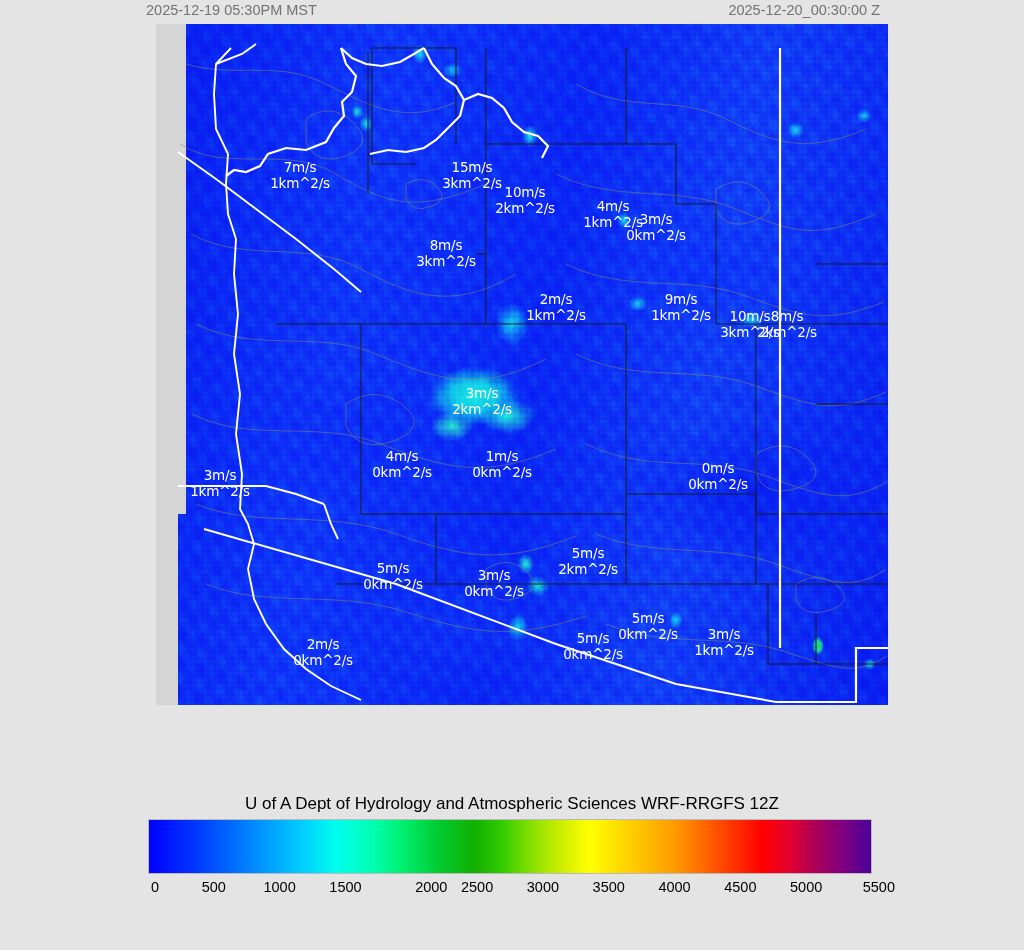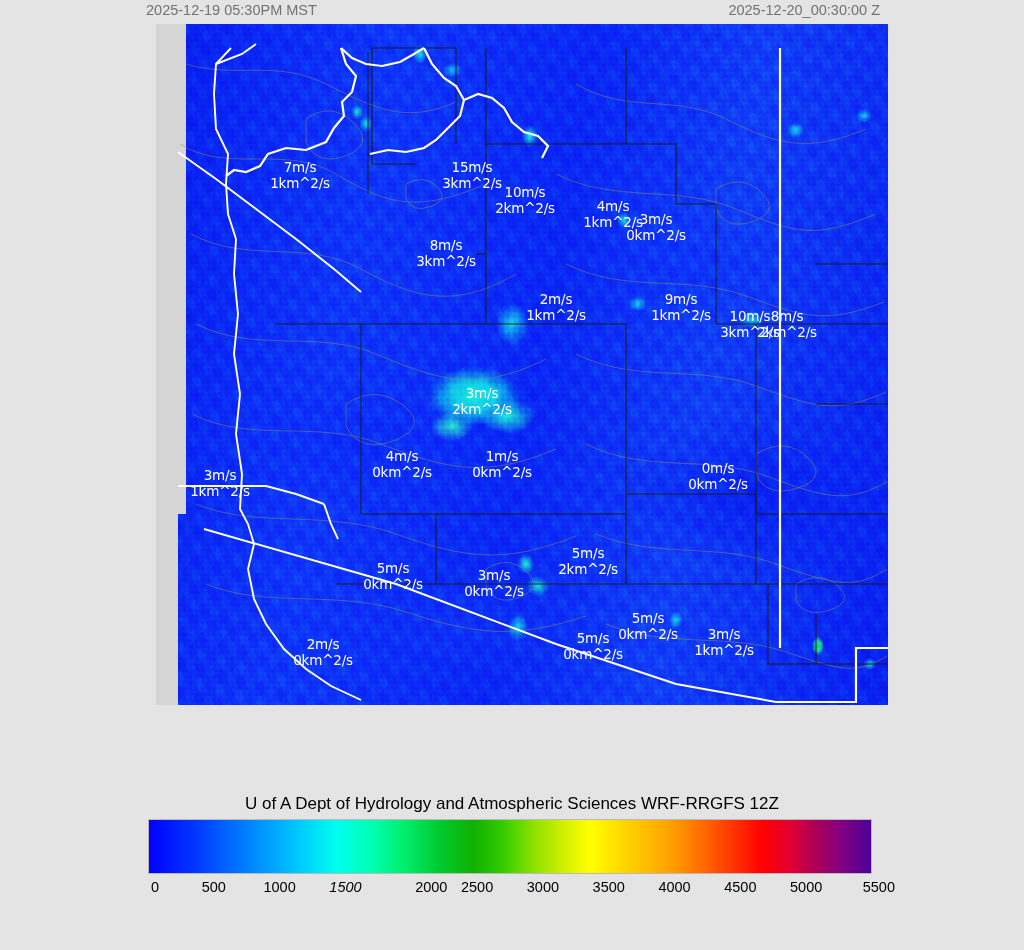--- a/index.html
+++ b/index.html
@@ -257,21 +257,21 @@
 </div>
 
 <div id="subtitle">U of A Dept of Hydrology and Atmospheric Sciences WRF-RRGFS 12Z</div>
 
 <div id="colorbar-wrap">
   <div id="colorbar"></div>
   <div id="ticks">
       <div class="tick" style="transform: translateX(0px); left: 3px;">0</div>
       <div class="tick" style="left: 65.8182px;">500</div>
       <div class="tick" style="left: 131.636px;">1000</div>
-      <div class="tick" style="left: 197.455px; font-style: italic;">1500</div>
+      <div class="tick" style="left: 197.455px;">1500</div>
       <div class="tick" style="left: 263.273px; margin-left: 20px;">2000</div>
       <div class="tick" style="left: 329.091px;">2500</div>
       <div class="tick" style="left: 394.909px;">3000</div>
       <div class="tick" style="left: 460.727px;">3500</div>
       <div class="tick" style="left: 526.545px;">4000</div>
       <div class="tick" style="left: 592.364px;">4500</div>
       <div class="tick" style="left: 658.182px;">5000</div>
       <div class="tick" style="transform: translateX(-100%); left: 747px; text-align: right;">5500</div>
     </div>
 </div>

